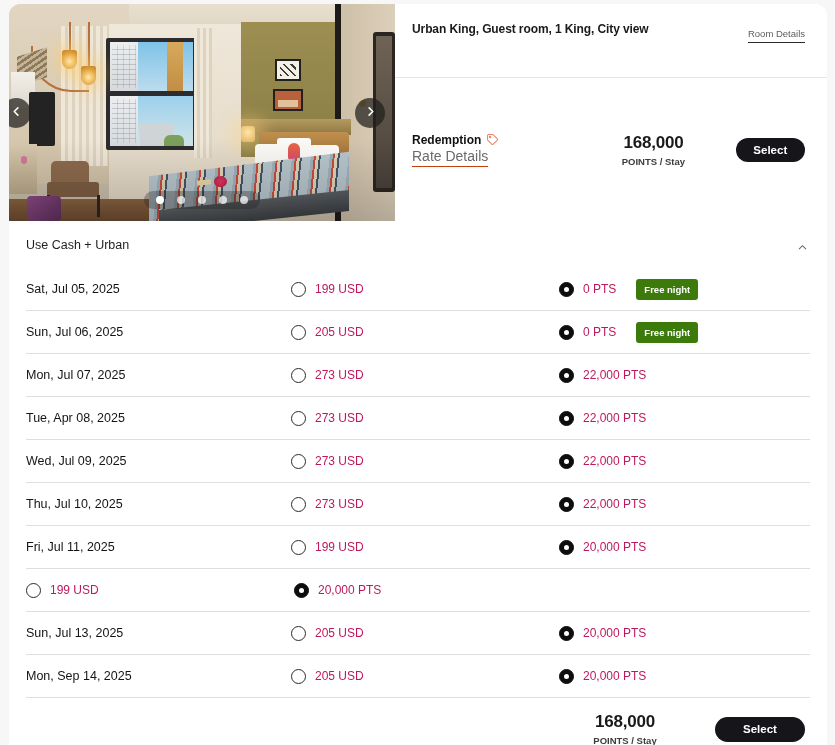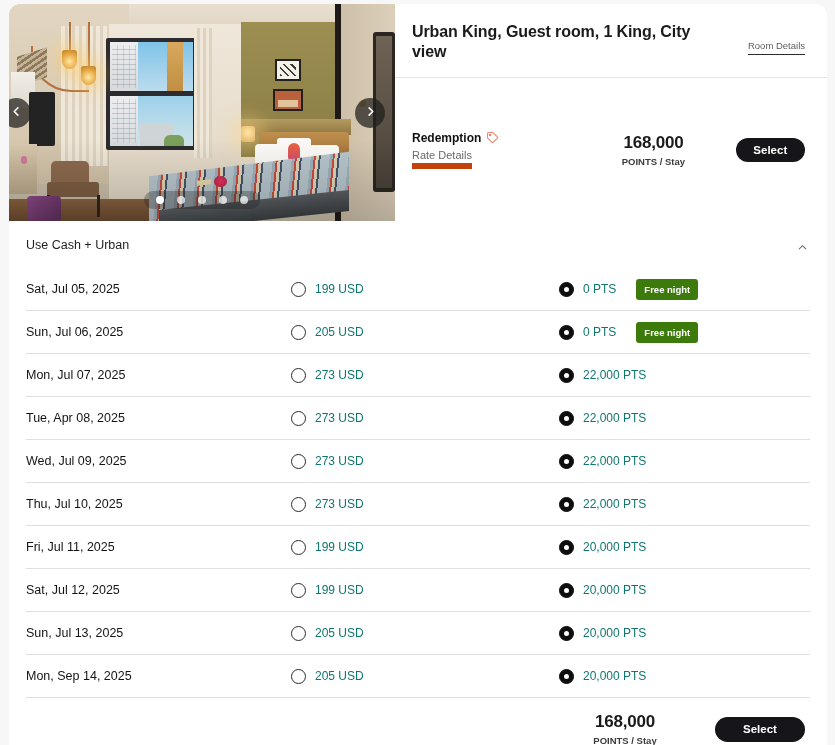--- a/index.html
+++ b/index.html
@@ -279,45 +279,45 @@
     padding: 5px 12px; border-radius: 14px;
     background: rgba(30,30,30,.30);
   }
   .dot { width: 8px; height: 8px; border-radius: 50%; background: #ffffff; cursor: pointer; }
   .dot.inactive { background: rgba(255,255,255,.72); }
 
   
   .room-info { flex: 1 1 auto; position: relative; }
   .info-top { padding: 18px 22px 0 17px; display: flex; justify-content: space-between; }
   .room-title {
-    font-size: 16px; font-weight: bold; line-height: 1.28;
+    font-size: 12px; font-weight: bold; line-height: 1.28;
     max-width: 300px; letter-spacing: -.1px;
   }
   .room-details-link {
     font-size: 9.5px; color: #5d5d5d; text-decoration: none;
     border-bottom: 1px solid #2c2c2c; padding-bottom: 3px;
-    align-self: flex-start; margin-top: 18px; white-space: nowrap; cursor: pointer;
+    align-self: flex-start; margin-top: 6px; white-space: nowrap; cursor: pointer;
   }
   .info-divider {
     position: absolute; left: 0; right: 0; top: 73px; height: 1px; background: #e6e6e6;
   }
   .info-bottom {
     position: absolute; left: 0; right: 0; top: 74px; bottom: 0;
     display: flex; align-items: center; padding: 0 22px 0 17px;
   }
   .redemption-block { width: 170px; }
   .redemption-row {
     display: flex; align-items: center; gap: 5px;
     font-size: 12px; font-weight: bold; color: #111;
   }
   .tag-icon { width: 13px; height: 13px; display: block; }
   .rate-details-link {
     display: inline-block; 
-    font-size: 11px; color: #6a6a6a;
-    border-bottom: 6px solid #c2410c; padding-bottom: 2px; cursor: pointer;
+    font-size: 14px; color: #6a6a6a;
+    border-bottom: 1px solid #c2410c; padding-bottom: 2px; cursor: pointer;
   }
   .price-block { width: 180px; text-align: center; margin-left: 4px; }
   .price-amount { font-size: 17px; font-weight: bold; letter-spacing: -.2px; }
   .price-unit { font-size: 9.5px; font-weight: bold; color: #3b3b3b; margin-top: 3px; }
   .select-btn {
     margin-left: auto;
     background: #16161a; color: #fff;
     font-size: 11.5px; font-weight: bold;
     border: none; border-radius: 20px;
     width: 76px; height: 24px; cursor: pointer;
@@ -349,21 +349,21 @@
     border: 1.6px solid #2b2b2b; background: #fff;
     flex: 0 0 15px; cursor: pointer;
   }
   .radio.checked {
     background: #0d0d0d; border-color: #0d0d0d;
     display: flex; align-items: center; justify-content: center;
   }
   .radio.checked::after {
     content: ""; width: 5px; height: 5px; border-radius: 50%; background: #fff;
   }
-  .opt-label { font-size: 12px; color: #0f766e; white-space: nowrap; }
+  .opt-label { font-size: 12px; color: #be185d; white-space: nowrap; }
   .free-badge {
     margin-left: 11px; background: #3d7a0c; color: #fff;
     font-size: 9.5px; font-weight: bold;
     padding: 5px 8px; border-radius: 3px; white-space: nowrap;
   }
 
   .cp-footer {
     display: flex; align-items: center; padding: 12px 22px 0 17px; margin-top: 2px;
   }
   .footer-spacer { flex: 1 1 auto; }
@@ -582,21 +582,20 @@
           <div class="row-cash">
             <span class="radio"></span>
             <span class="opt-label">199 USD</span>
           </div>
           <div class="row-points">
             <span class="radio checked"></span>
             <span class="opt-label">20,000 PTS</span>
           </div>
         </div>
         <div class="rate-row">
-          <div class="row-date">Sat, Jul 12, 2025</div>
           <div class="row-cash">
             <span class="radio"></span>
             <span class="opt-label">199 USD</span>
           </div>
           <div class="row-points">
             <span class="radio checked"></span>
             <span class="opt-label">20,000 PTS</span>
           </div>
         </div>
         <div class="rate-row">

